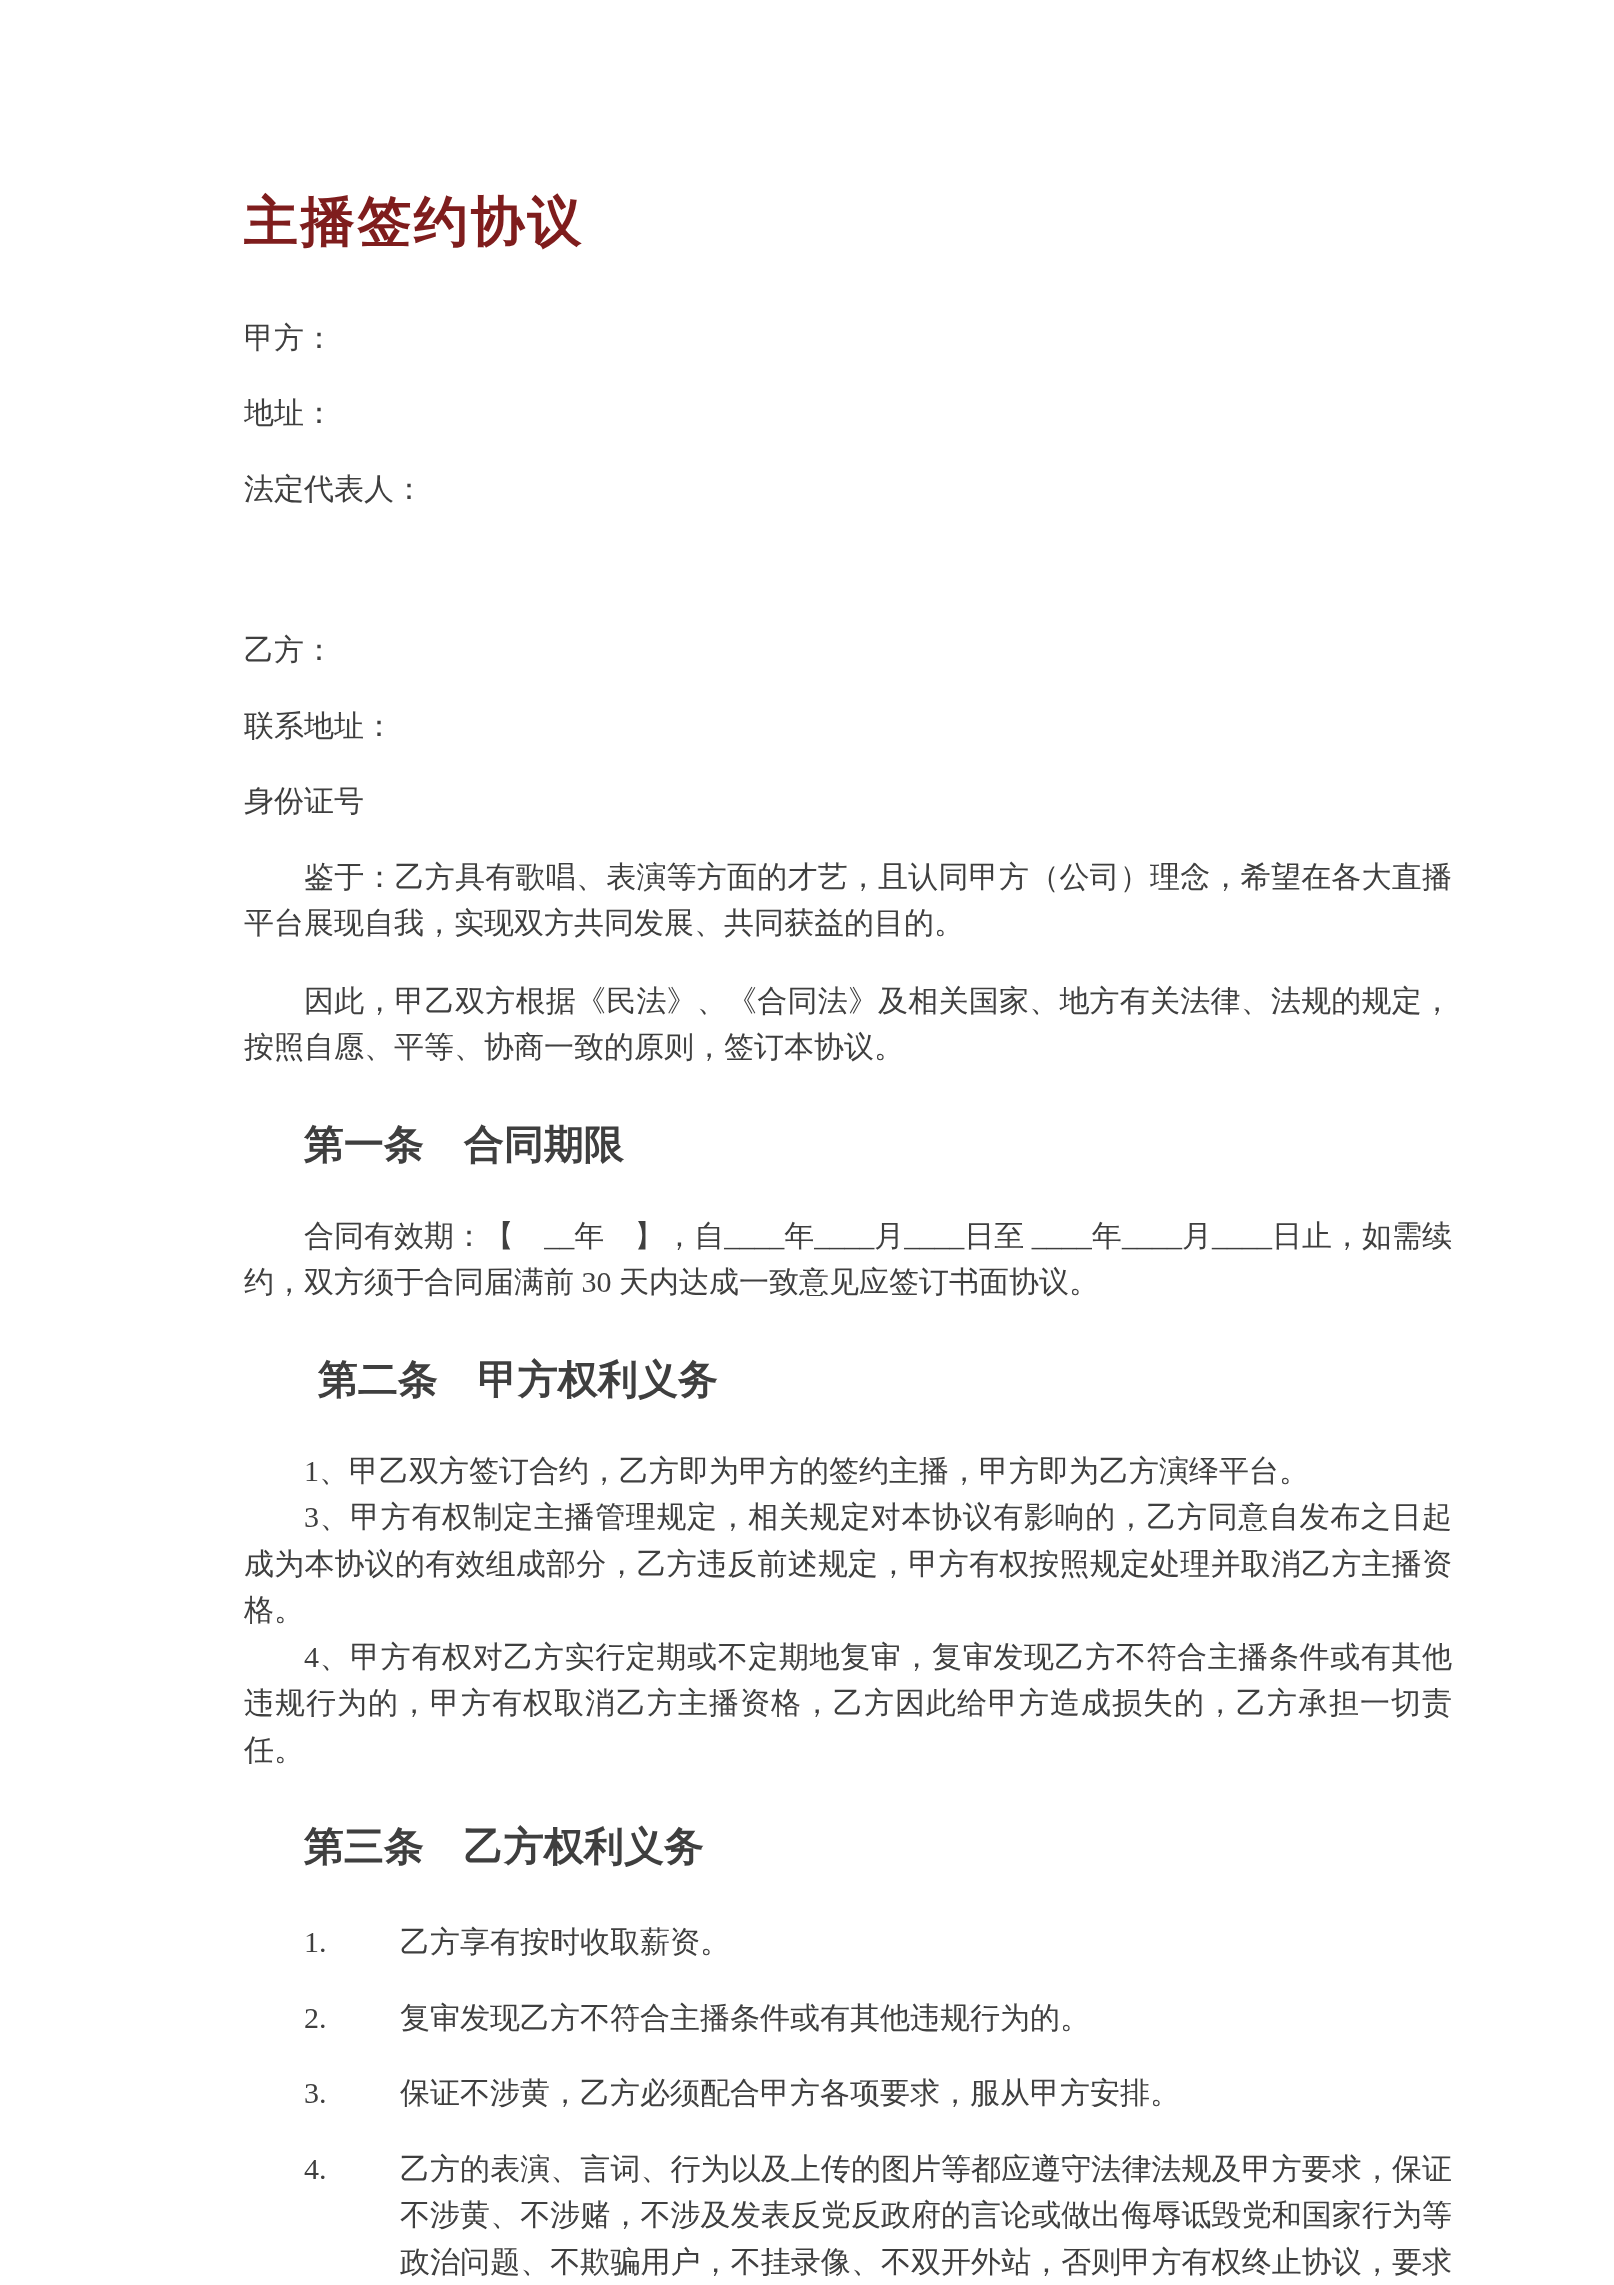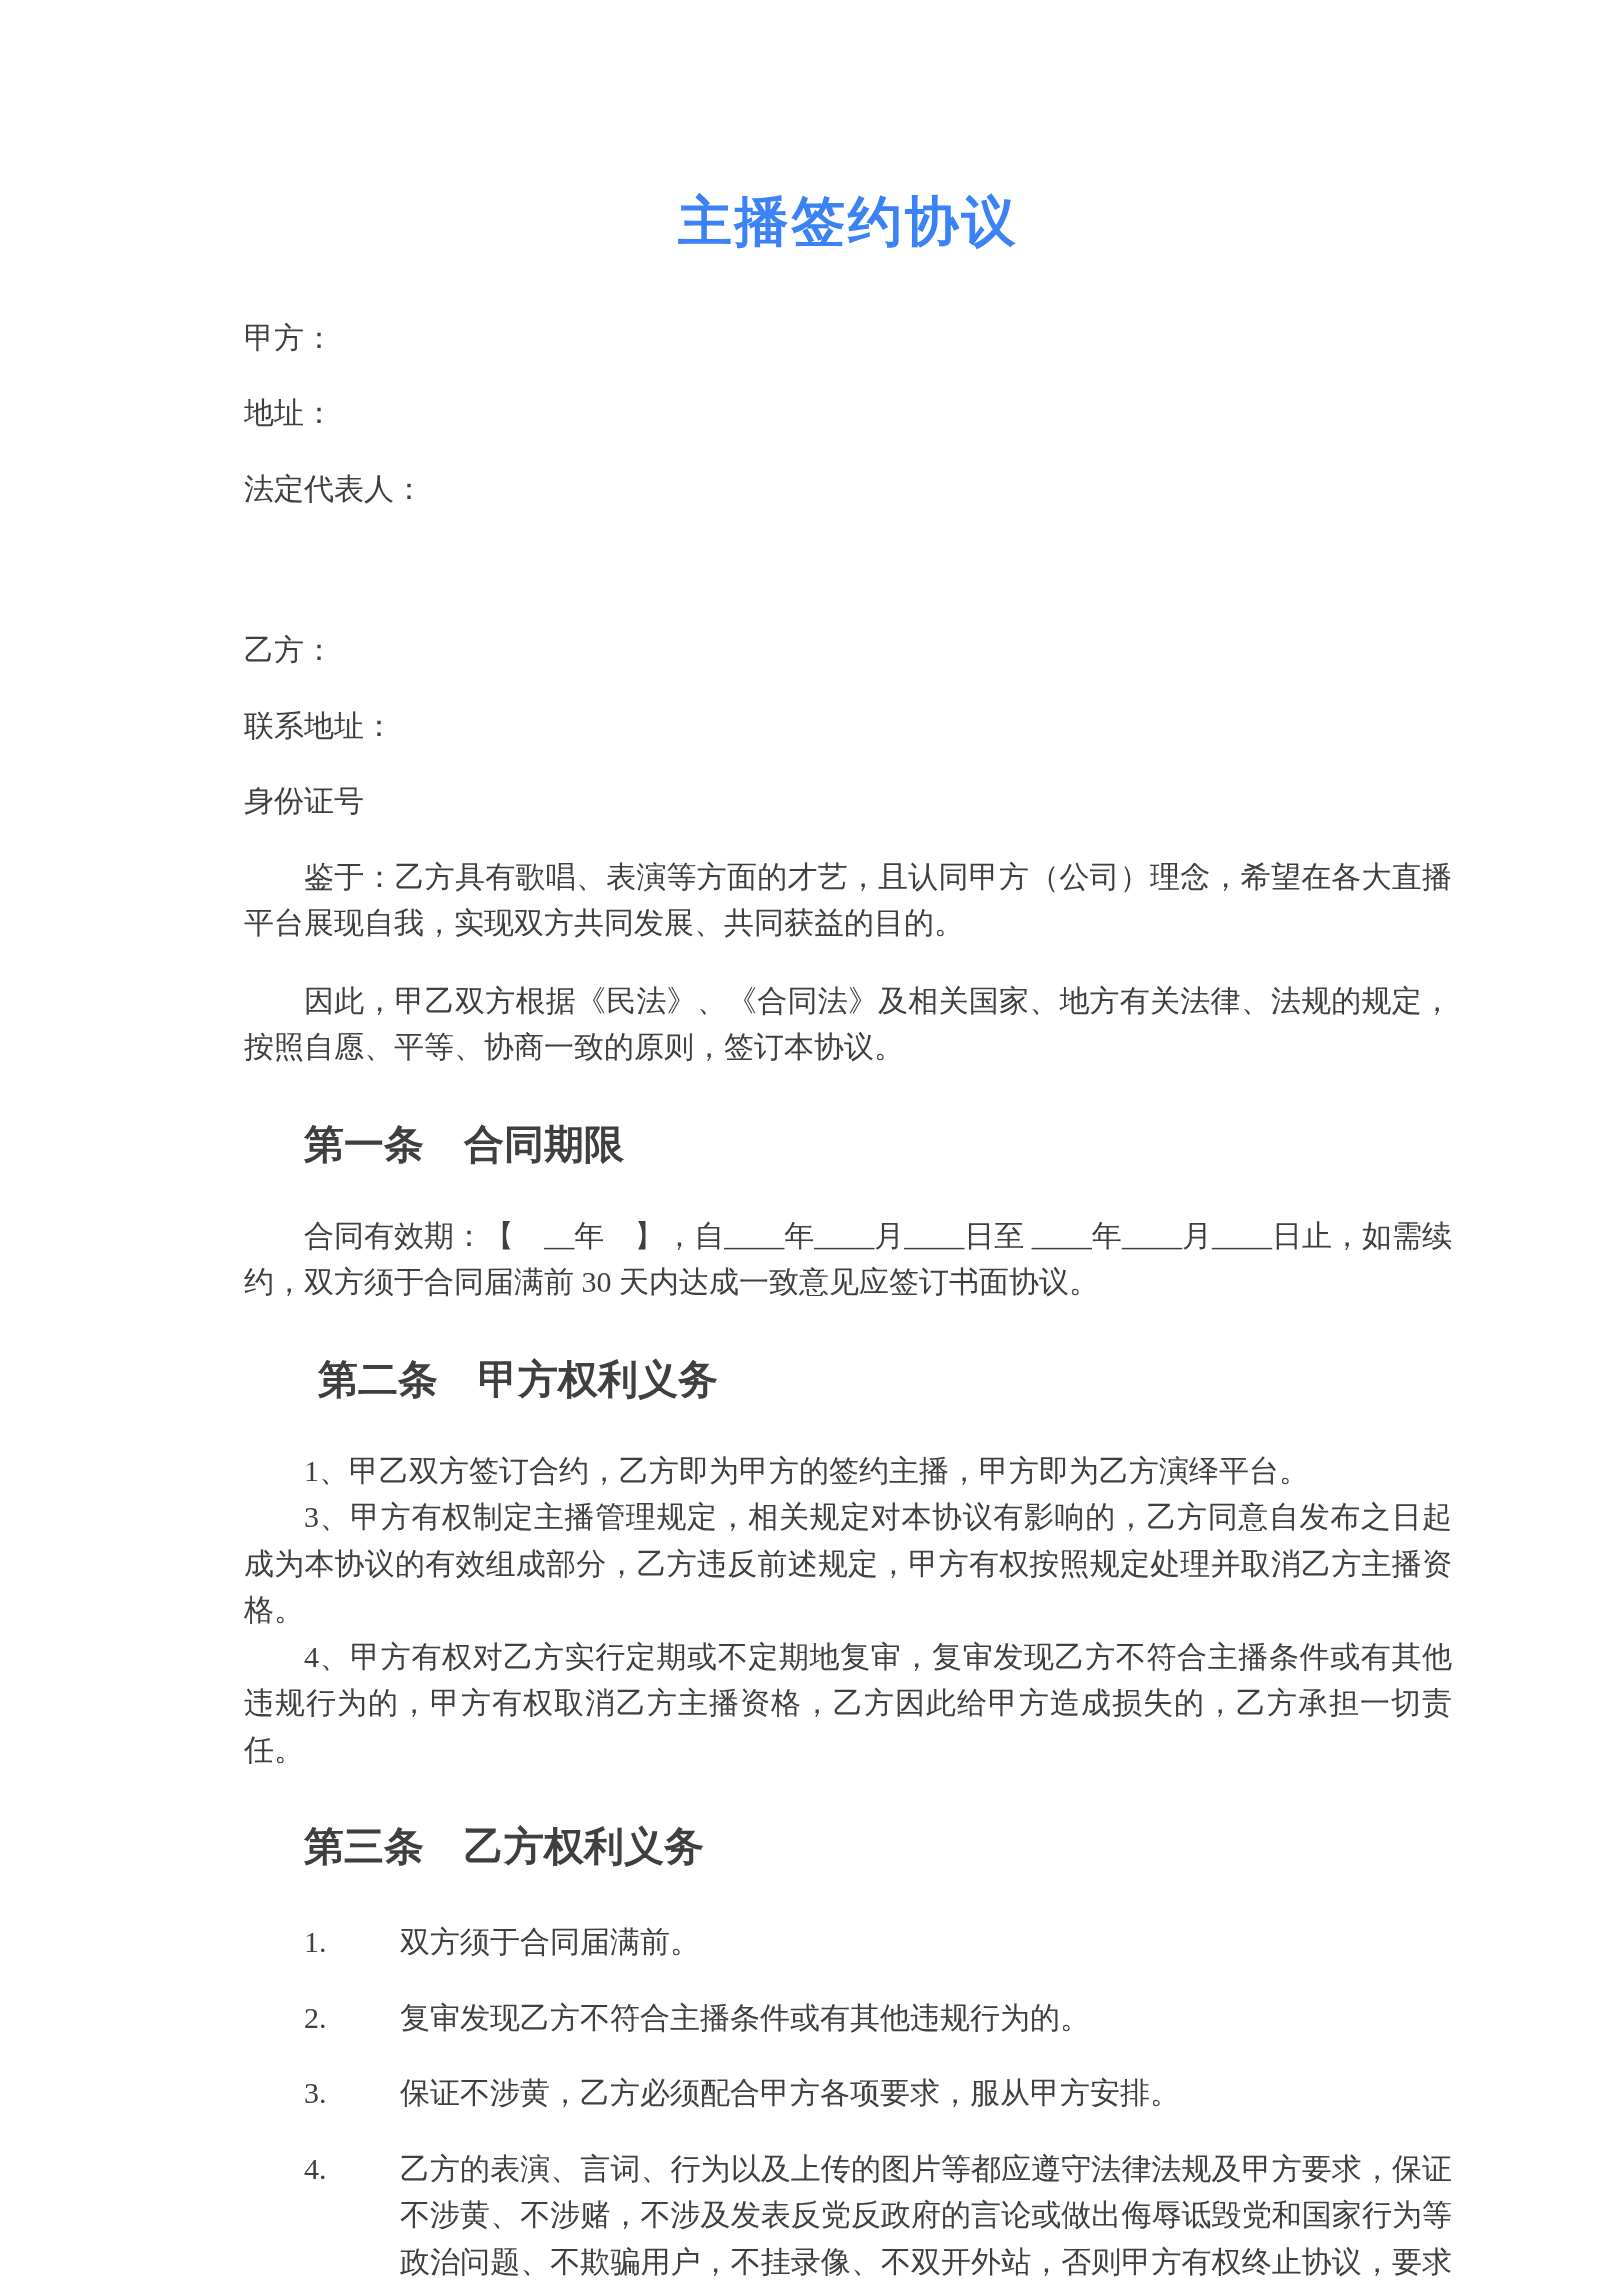--- a/index.html
+++ b/index.html
@@ -15,23 +15,23 @@
     font-family: "Liberation Serif", "DejaVu Serif", serif;
     font-size: 30px;
     line-height: 1.55;
     padding: 181px 163px 109px 244px;
   }
 
   .doc-title {
     font-family: "Liberation Serif", "DejaVu Serif", serif;
     font-size: 54px;
     font-weight: 600;
-    text-align: center;
+    text-align: left;
     letter-spacing: 2.7px;
-    color: #3b82f6;
+    color: #7f1d1d;
     margin-bottom: 50px;
   }
 
   .field {
     margin-bottom: 29px;
     text-align: justify;
   }
 
   .spacer-lg { height: 86px; }
 
@@ -96,21 +96,21 @@
   <div class="clauses">
     <p class="clause">1、甲乙双方签订合约，乙方即为甲方的签约主播，甲方即为乙方演绎平台。</p>
     <p class="clause">3、甲方有权制定主播管理规定，相关规定对本协议有影响的，乙方同意自发布之日起成为本协议的有效组成部分，乙方违反前述规定，甲方有权按照规定处理并取消乙方主播资格。</p>
     <p class="clause">4、甲方有权对乙方实行定期或不定期地复审，复审发现乙方不符合主播条件或有其他违规行为的，甲方有权取消乙方主播资格，乙方因此给甲方造成损失的，乙方承担一切责任。</p>
   </div>
 
   <h2 class="article-heading">第三条　乙方权利义务</h2>
   <div class="numbered-list">
     <div class="numbered-item">
       <span class="num">1.</span>
-      <span>双方须于合同届满前。</span>
+      <span>乙方享有按时收取薪资。</span>
     </div>
     <div class="numbered-item">
       <span class="num">2.</span>
       <span>复审发现乙方不符合主播条件或有其他违规行为的。</span>
     </div>
     <div class="numbered-item">
       <span class="num">3.</span>
       <span>保证不涉黄，乙方必须配合甲方各项要求，服从甲方安排。</span>
     </div>
     <div class="numbered-item">

